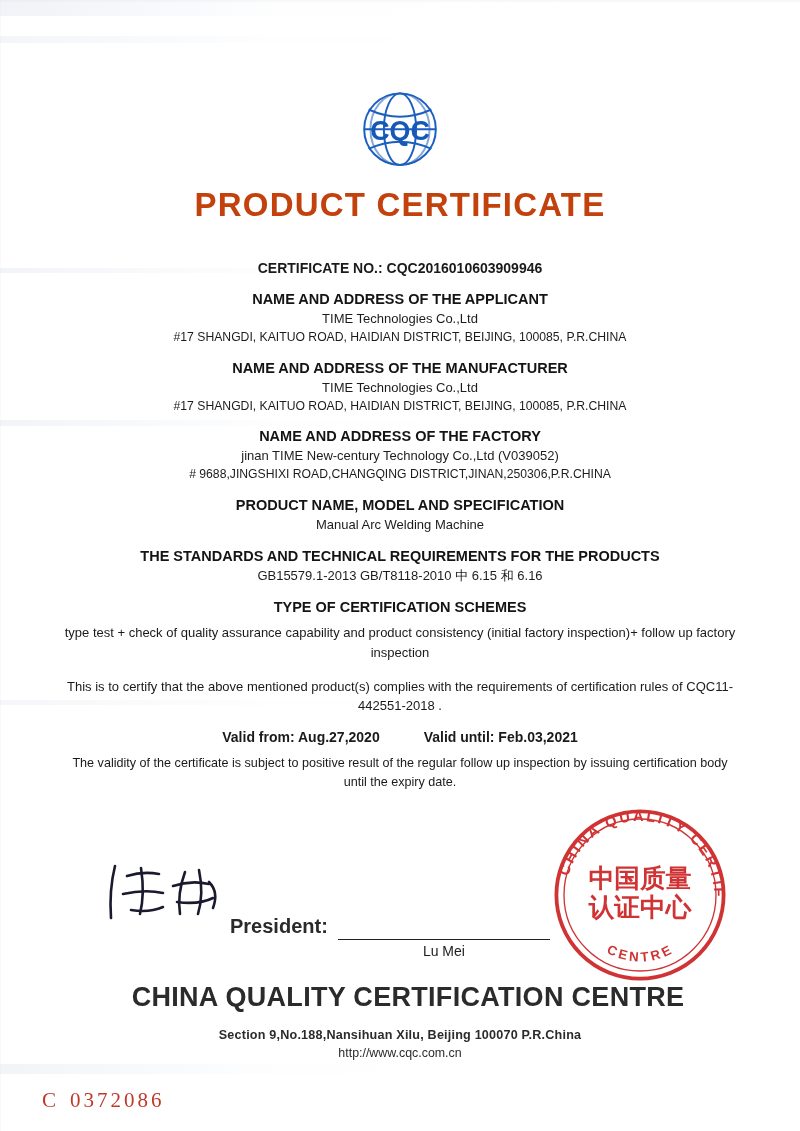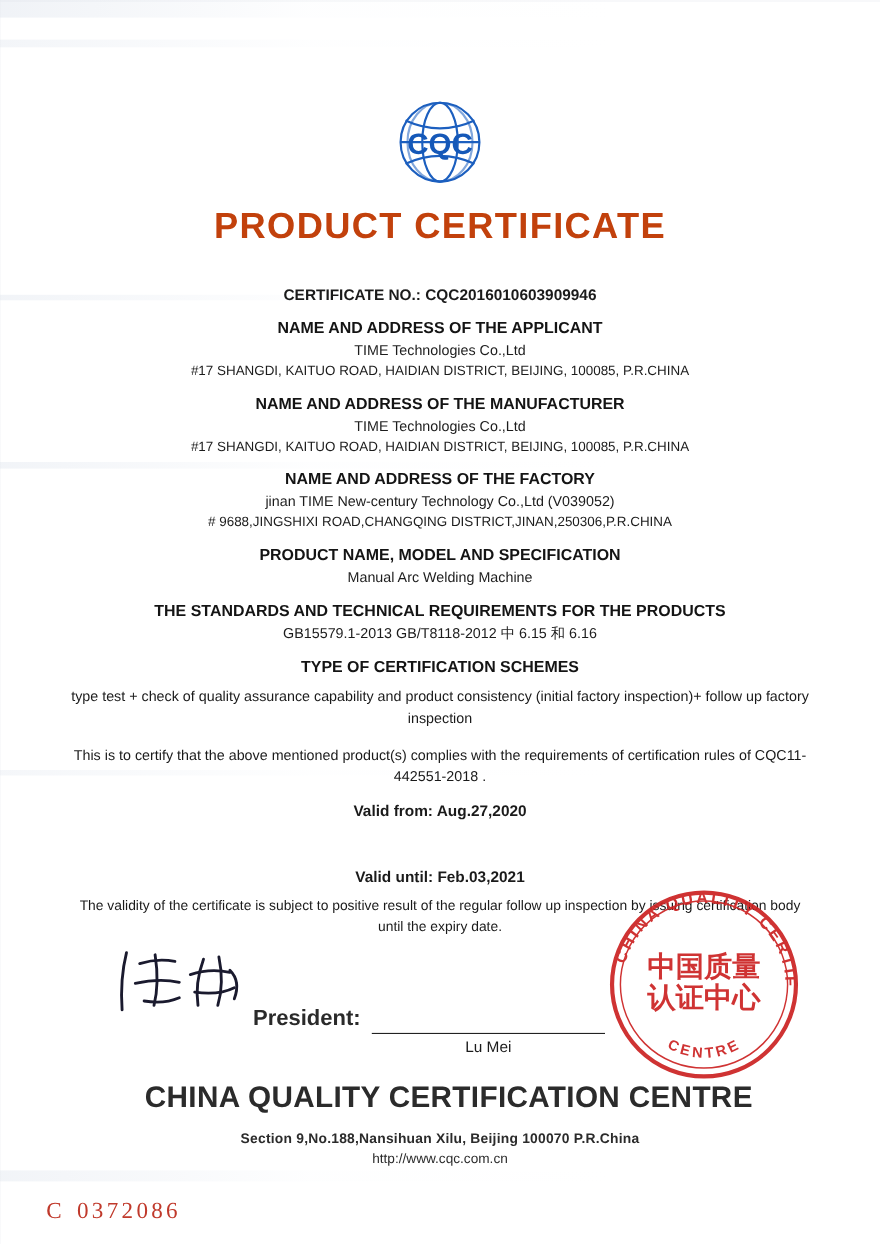--- a/index.html
+++ b/index.html
@@ -109,21 +109,20 @@
     margin-top: 5px;
     line-height: 1.55;
   }
   .validity-row {
     margin-top: 13px;
     font-size: 14px;
     font-weight: bold;
     display: flex;
     justify-content: center;
     gap: 44px;
-    flex-direction: column;
   }
   .validity-note {
     font-size: 12.6px;
     margin-top: 9px;
     line-height: 1.5;
     font-weight: normal;
   }
 
   
   .sign-area {
@@ -266,21 +265,21 @@
     <div class="line val small">#17 SHANGDI, KAITUO ROAD, HAIDIAN DISTRICT, BEIJING, 100085, P.R.CHINA</div>
 
     <div class="line lbl">NAME AND ADDRESS OF THE FACTORY</div>
     <div class="line val">jinan TIME New-century Technology Co.,Ltd (V039052)</div>
     <div class="line val small"># 9688,JINGSHIXI ROAD,CHANGQING DISTRICT,JINAN,250306,P.R.CHINA</div>
 
     <div class="line lbl">PRODUCT NAME, MODEL AND SPECIFICATION</div>
     <div class="line val">Manual Arc Welding Machine</div>
 
     <div class="line lbl">THE STANDARDS AND TECHNICAL REQUIREMENTS FOR THE PRODUCTS</div>
-    <div class="line val">GB15579.1-2013 GB/T8118-2012 中 6.15 和 6.16</div>
+    <div class="line val">GB15579.1-2013 GB/T8118-2010 中 6.15 和 6.16</div>
 
     <div class="line lbl">TYPE OF CERTIFICATION SCHEMES</div>
     <div class="line schemes-text">type test + check of quality assurance capability and product consistency (initial factory inspection)+ follow up factory inspection</div>
 
     <div class="line statement">This is to certify that the above mentioned product(s) complies with the requirements of certification rules of CQC11-442551-2018 .</div>
 
     <div class="validity-row">
       <span>Valid from: Aug.27,2020</span>
       <span>Valid until: Feb.03,2021</span>
     </div>

